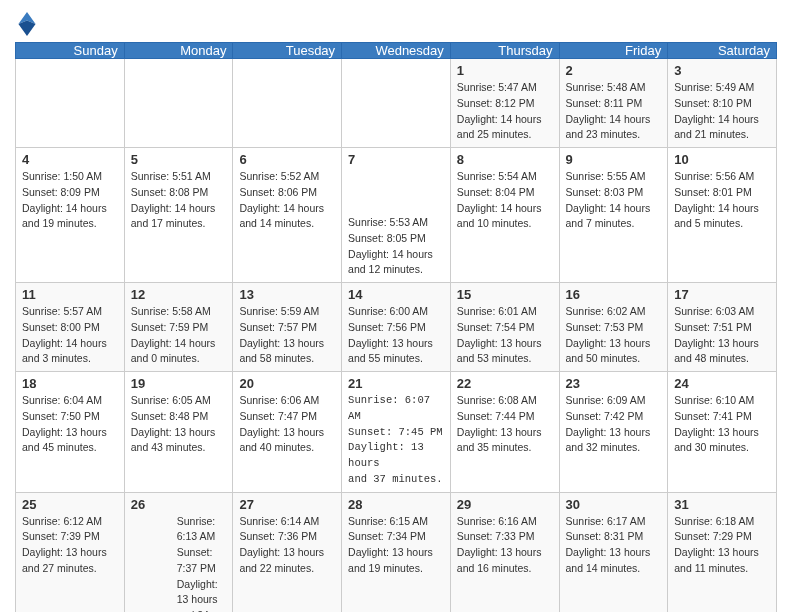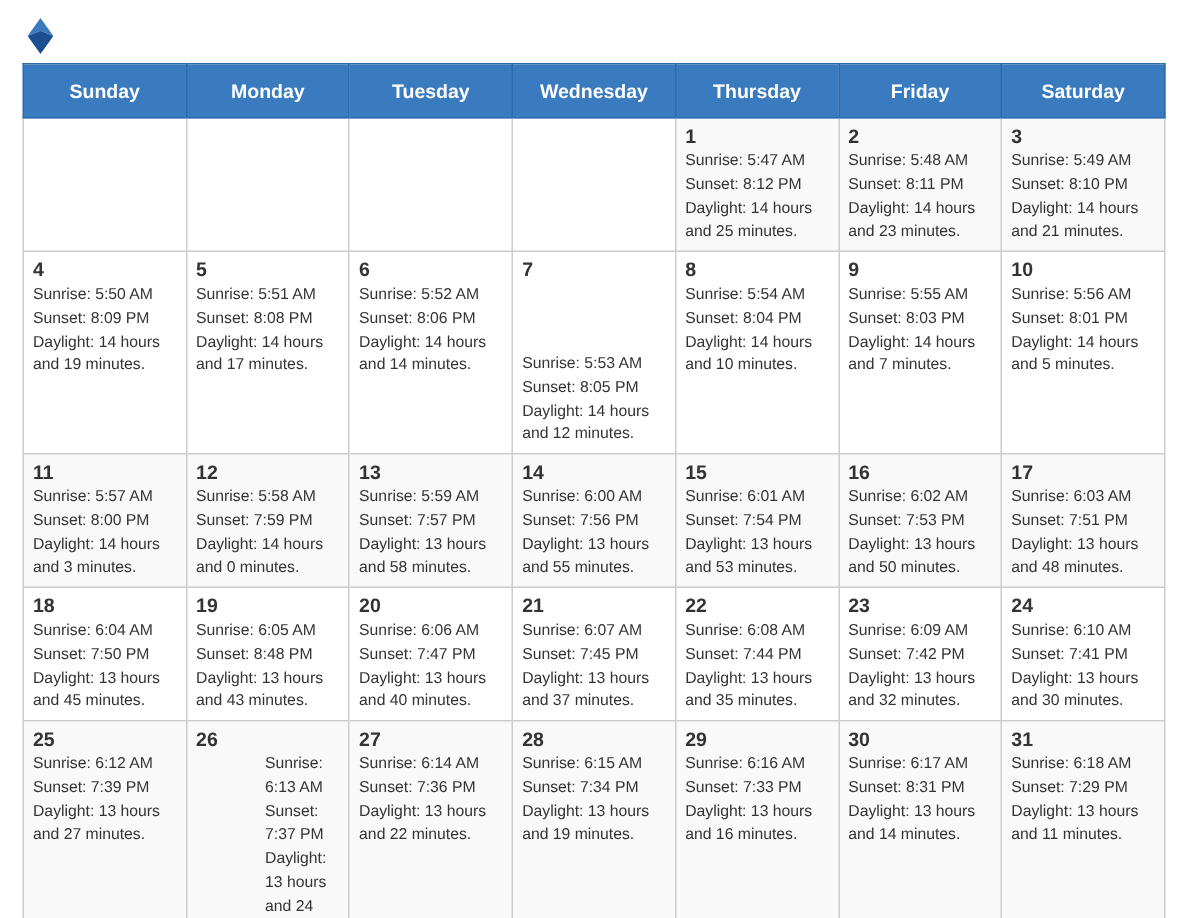--- a/index.html
+++ b/index.html
@@ -55,24 +55,24 @@
       color: #555;
     }
     table {
       width: 100%;
       border-collapse: collapse;
       table-layout: fixed;
     }
     thead tr th {
       background-color: #3a7bbf;
       color: #fff;
-      text-align: center;
-      padding: 10px 6px;
+      text-align: right;
+      padding: 0 6px;
       font-size: 13px;
-      font-weight: bold;
+      font-weight: normal;
       border: 1px solid #2a6aaf;
     }
     tbody tr td {
       vertical-align: top;
       border: 1px solid #ccc;
       padding: 4px 6px;
       font-size: 11px;
       color: #333;
       height: 80px;
       background: #fff;
@@ -152,21 +152,21 @@
           <span class="day-number">3</span>
           <div class="day-info" style="white-space: pre-line;">Sunrise: 5:49 AM
 Sunset: 8:10 PM
 Daylight: 14 hours
 and 21 minutes.</div>
         </td>
       </tr>
       <tr>
         <td>
           <span class="day-number">4</span>
-          <div class="day-info" style="white-space: pre-line;">Sunrise: 5:50 AM
+          <div class="day-info" style="white-space: pre-line;">Sunrise: 1:50 AM
 Sunset: 8:09 PM
 Daylight: 14 hours
 and 19 minutes.</div>
         </td>
         <td>
           <span class="day-number">5</span>
           <div class="day-info" style="white-space: pre-line;">Sunrise: 5:51 AM
 Sunset: 8:08 PM
 Daylight: 14 hours
 and 17 minutes.</div>
@@ -275,21 +275,21 @@
         </td>
         <td>
           <span class="day-number">20</span>
           <div class="day-info" style="white-space: pre-line;">Sunrise: 6:06 AM
 Sunset: 7:47 PM
 Daylight: 13 hours
 and 40 minutes.</div>
         </td>
         <td>
           <span class="day-number">21</span>
-          <div class="day-info" style="white-space: pre-line;">Sunrise: 6:07 AM
+          <div class="day-info" style="white-space: pre-line; font-family: Liberation Mono, monospace;">Sunrise: 6:07 AM
 Sunset: 7:45 PM
 Daylight: 13 hours
 and 37 minutes.</div>
         </td>
         <td>
           <span class="day-number">22</span>
           <div class="day-info" style="white-space: pre-line;">Sunrise: 6:08 AM
 Sunset: 7:44 PM
 Daylight: 13 hours
 and 35 minutes.</div>

